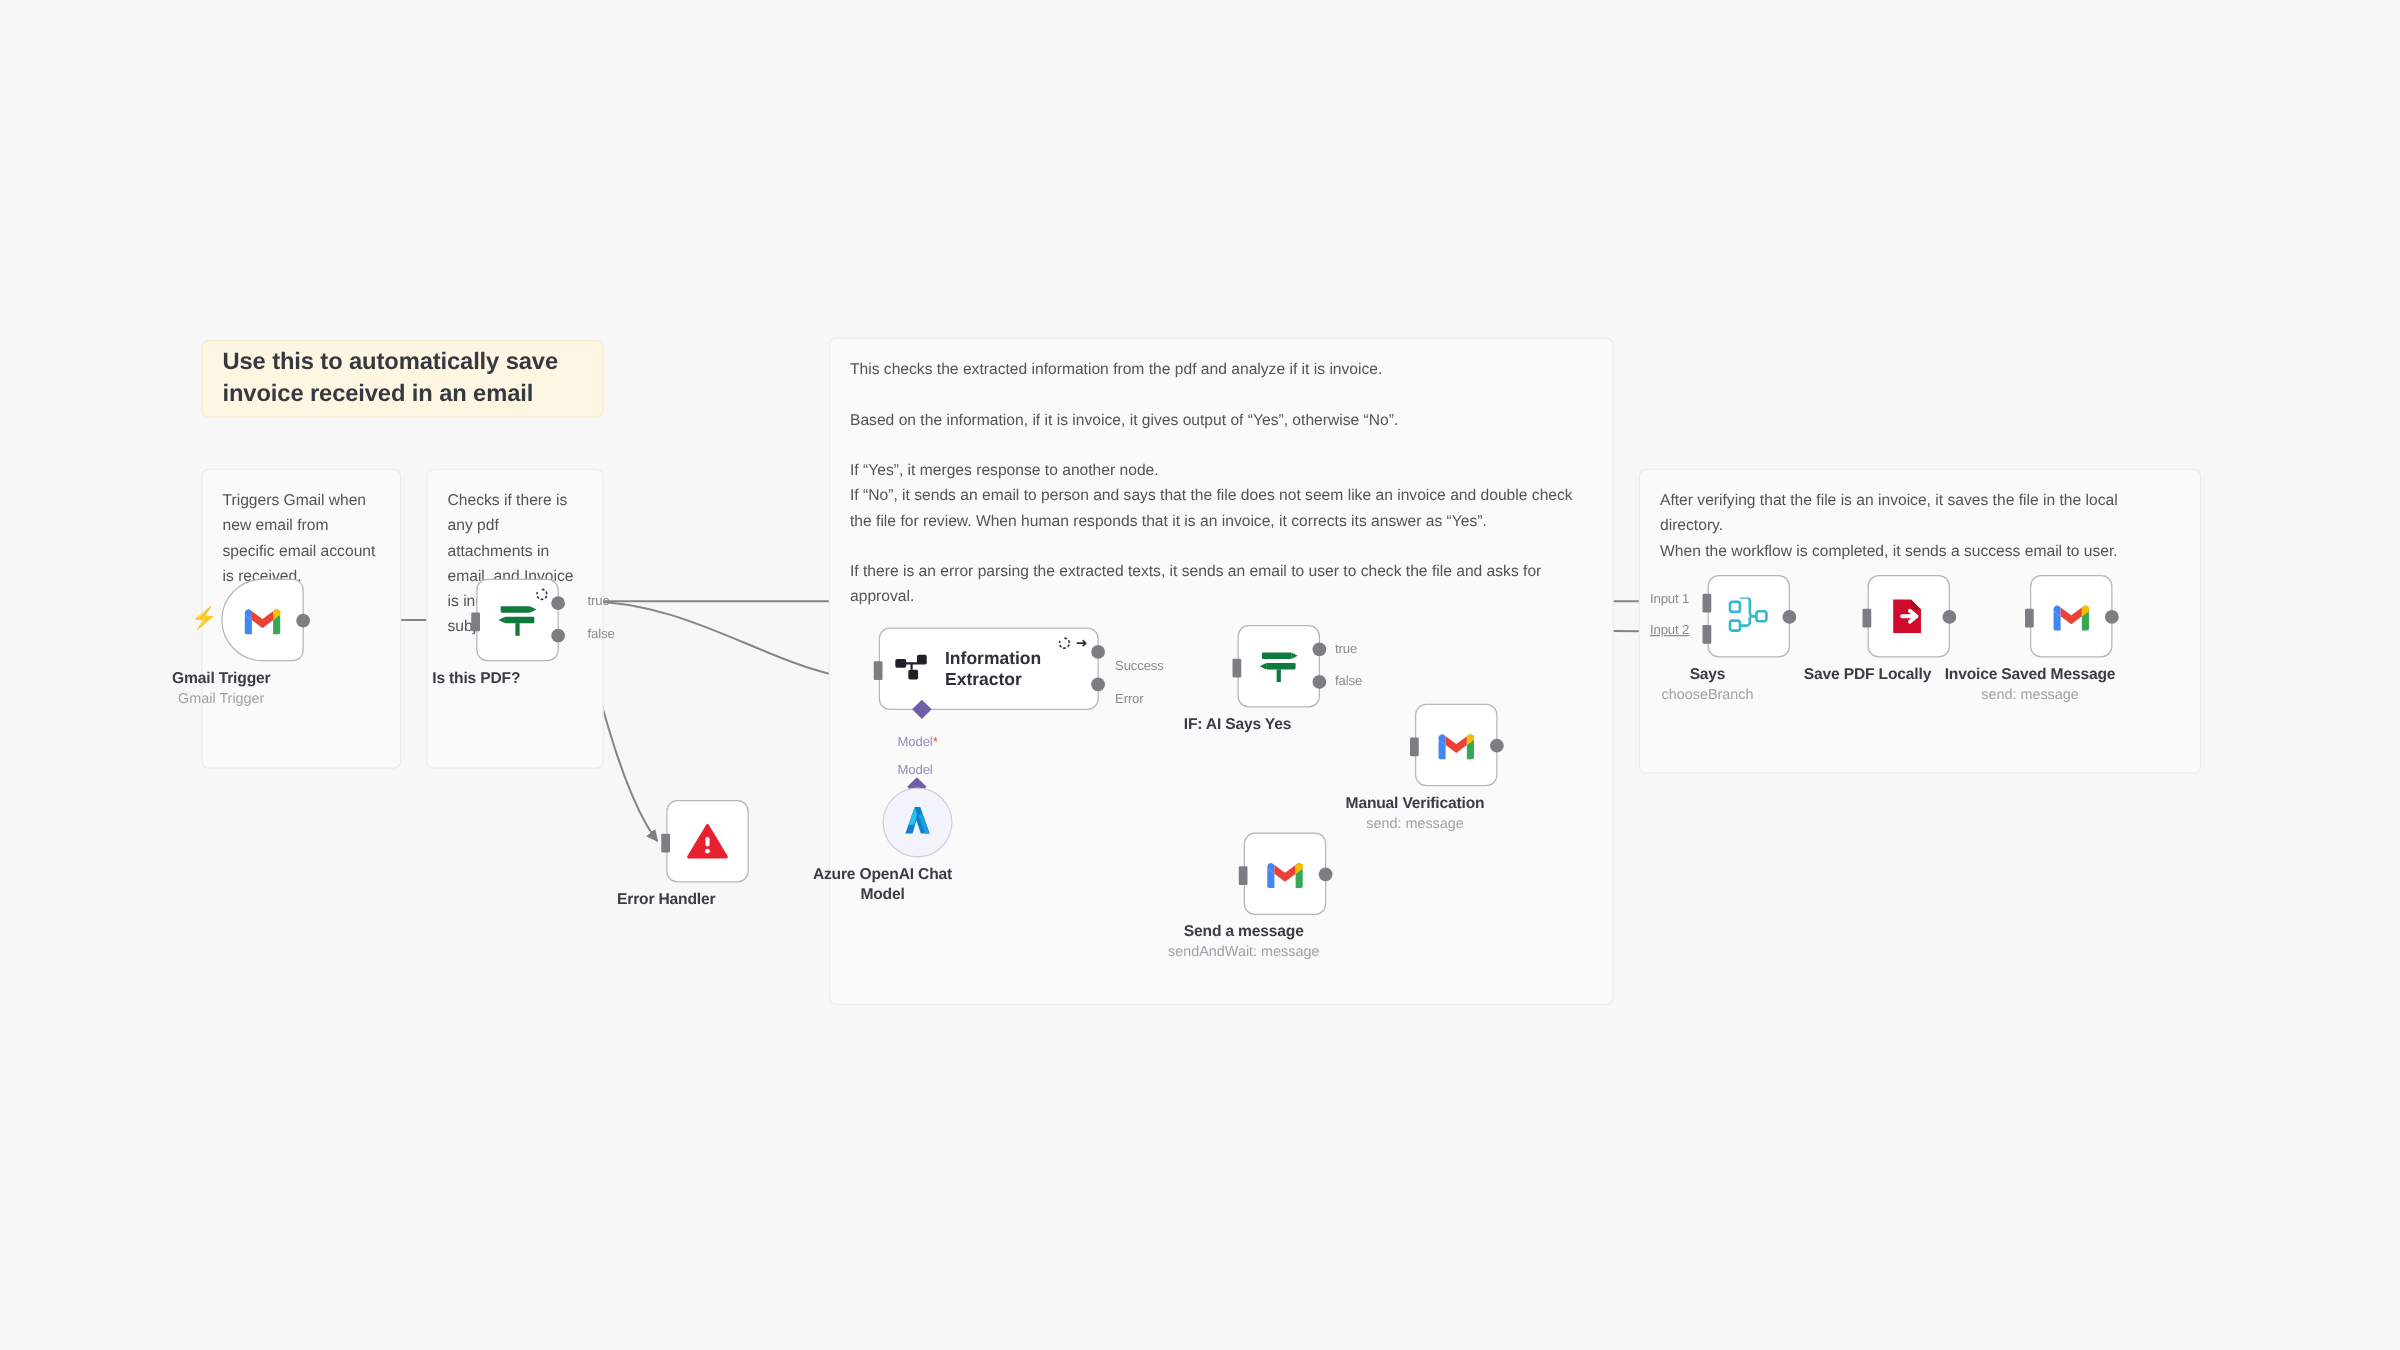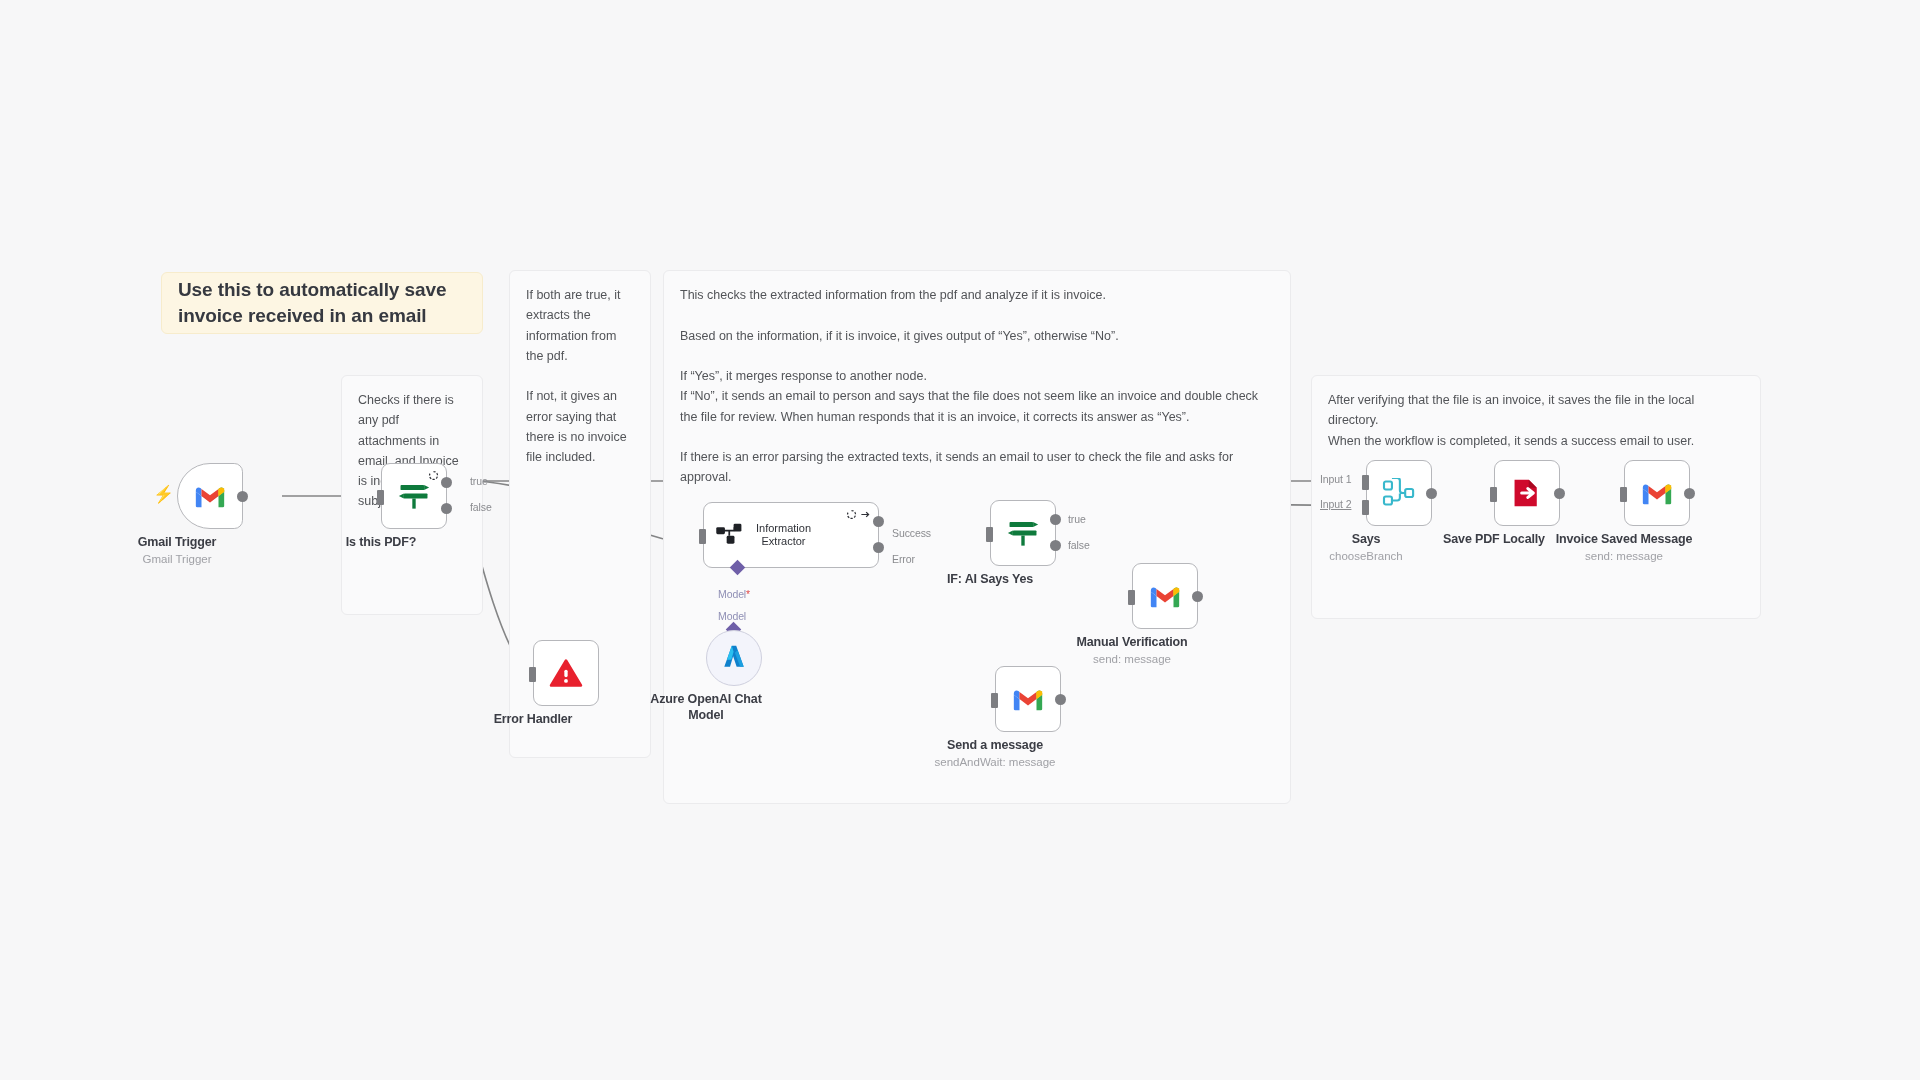--- a/index.html
+++ b/index.html
@@ -97,26 +97,25 @@
   .node-title.two-line { white-space: normal; width: 120px; text-align: center; line-height: 1.25;}
   .node-sub {
     position: absolute;
     top: 90px; left: 50%;
     transform: translateX(-50%);
     font-size: 11.5px;
     color: #a0a1a6;
     white-space: nowrap;
   }
   .node-label-inline {
-    font-size: 11px;
-    font-weight: 400;
+    font-size: 14px;
+    font-weight: 700;
     color: #2f3137;
     line-height: 1.2;
     white-space: pre-line;
-    text-align: center;
   }
   
   .port {
     position: absolute;
     width: 11px; height: 11px;
     border-radius: 50%;
     background: #7d7e82;
   }
   .port-in {
     position: absolute;
@@ -178,30 +177,28 @@
 
     <path class="edge" d="M1574,493 L1618,493" marker-end="url(#arrow)"></path>
 
     <path class="edge" d="M734,600 L734,624" stroke-dasharray="2,3"></path>
   </svg>
 
   <div class="sticky yellow" style="left:161px; top:272px; width:322px; height:62px; display:flex; align-items:center;">
     <div class="sticky-title">Use this to automatically save invoice received in an email</div>
   </div>
 
+  <div class="sticky plain" style="left:161px; top:375px; width:160px; height:240px;">
+    <div class="sticky-body">Triggers Gmail when new email from specific email account is received.</div>
+  </div>
 
   <div class="sticky plain" style="left:341px; top:375px; width:142px; height:240px;">
     <div class="sticky-body">Checks if there is any pdf attachments in email, and Invoice is included in subject</div>
   </div>
 
-  <div class="sticky plain" style="left:509px; top:270px; width:142px; height:488px;">
-    <div class="sticky-body">If both are true, it extracts the information from the pdf.
-
-If not, it gives an error saying that there is no invoice file included.</div>
-  </div>
 
   <div class="sticky plain" style="left:663px; top:270px; width:628px; height:534px;">
     <div class="sticky-body">This checks the extracted information from the pdf and analyze if it is invoice.
 
 Based on the information, if it is invoice, it gives output of “Yes”, otherwise “No”.
 
 If “Yes”, it merges response to another node.
 If “No”, it sends an email to person and says that the file does not seem like an invoice and double check the file for review. When human responds that it is an invoice, it corrects its answer as “Yes”.
 
 If there is an error parsing the extracted texts, it sends an email to user to check the file and asks for approval.</div>

